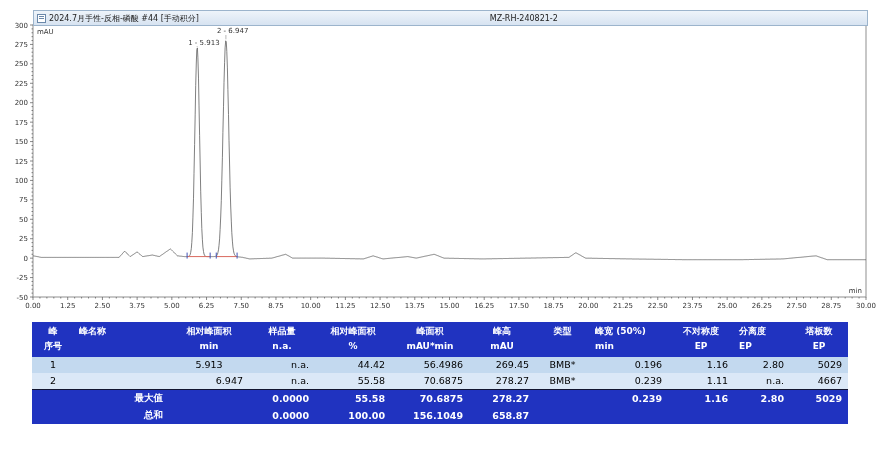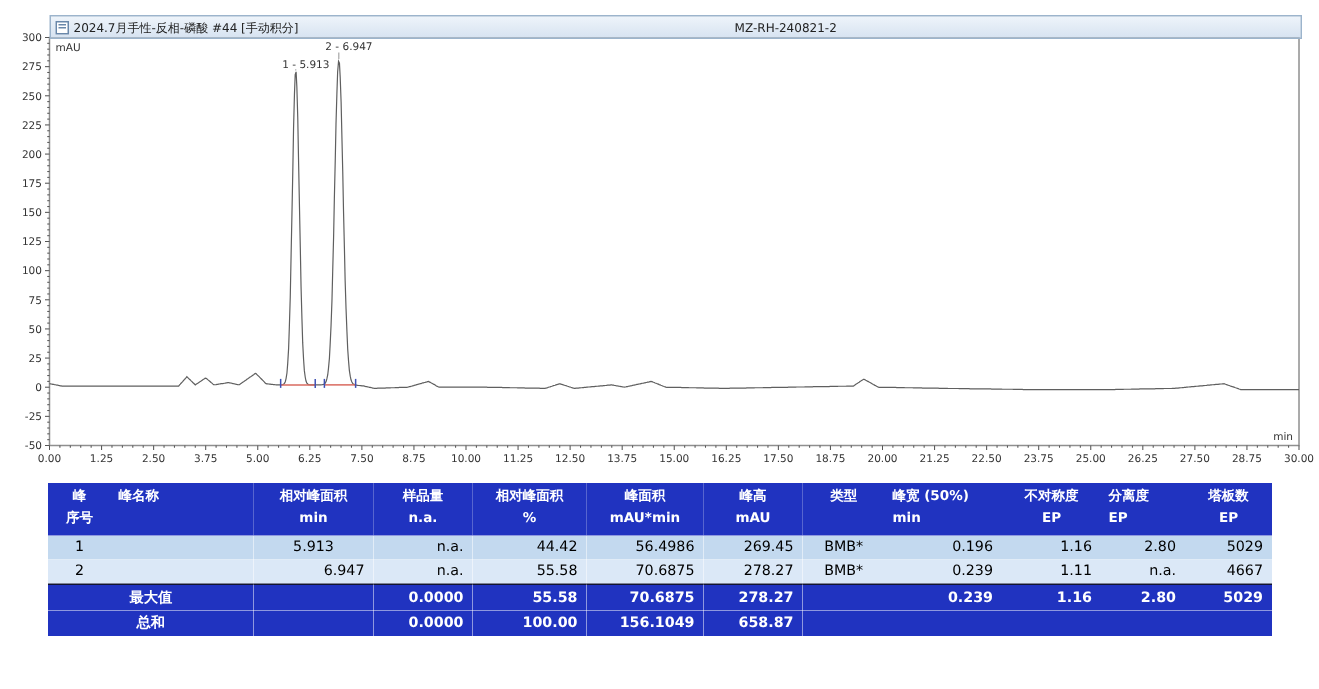--- a/index.html
+++ b/index.html
@@ -382,34 +382,34 @@
         <td style="text-align:right">55.58</td>
         <td style="text-align:right">70.6875</td>
         <td style="text-align:right">278.27</td>
         <td style="text-align:center">BMB*</td>
         <td style="text-align:right">0.239</td>
         <td style="text-align:right">1.11</td>
         <td style="text-align:right">n.a.</td>
         <td style="text-align:right">4667</td>
       </tr>
       <tr class="sum first">
-        <td colspan="2" style="text-align:center">最大值</td>
+        <td colspan="2" style="text-align:right">最大值</td>
         <td style="text-align:right">&nbsp;</td>
         <td style="text-align:right">0.0000</td>
         <td style="text-align:right">55.58</td>
         <td style="text-align:right">70.6875</td>
         <td style="text-align:right">278.27</td>
         <td style="text-align:center">&nbsp;</td>
         <td style="text-align:right">0.239</td>
         <td style="text-align:right">1.16</td>
         <td style="text-align:right">2.80</td>
         <td style="text-align:right">5029</td>
       </tr>
       <tr class="sum">
-        <td colspan="2" style="text-align:center">总和</td>
+        <td colspan="2" style="text-align:right">总和</td>
         <td style="text-align:right">&nbsp;</td>
         <td style="text-align:right">0.0000</td>
         <td style="text-align:right">100.00</td>
         <td style="text-align:right">156.1049</td>
         <td style="text-align:right">658.87</td>
         <td style="text-align:center">&nbsp;</td>
         <td style="text-align:right">&nbsp;</td>
         <td style="text-align:right">&nbsp;</td>
         <td style="text-align:right">&nbsp;</td>
         <td style="text-align:right">&nbsp;</td>

